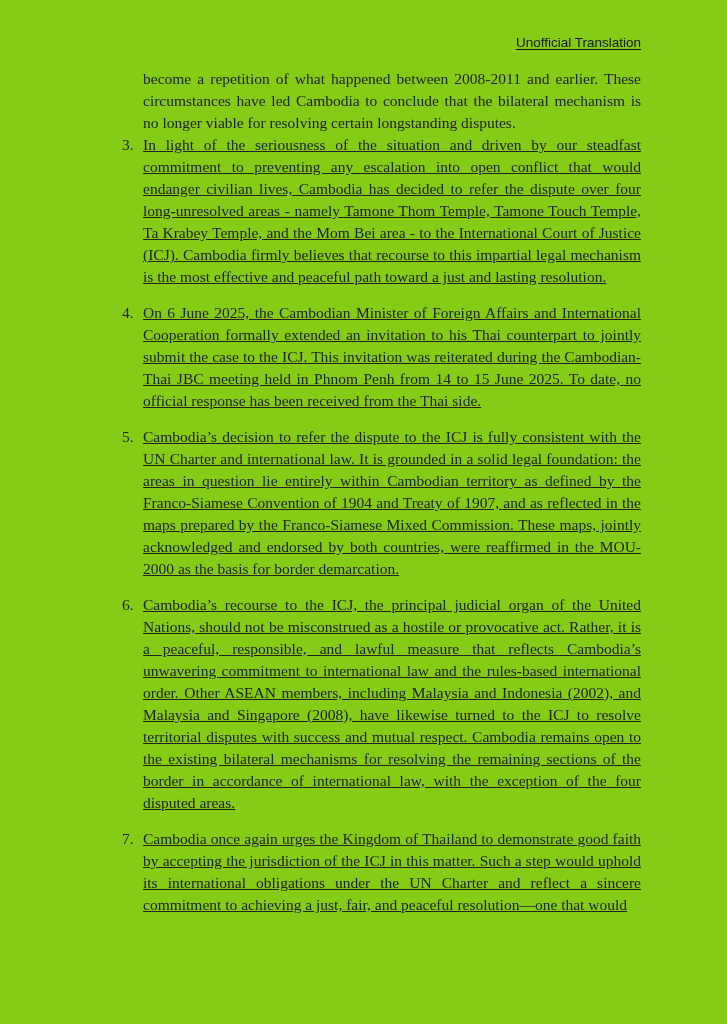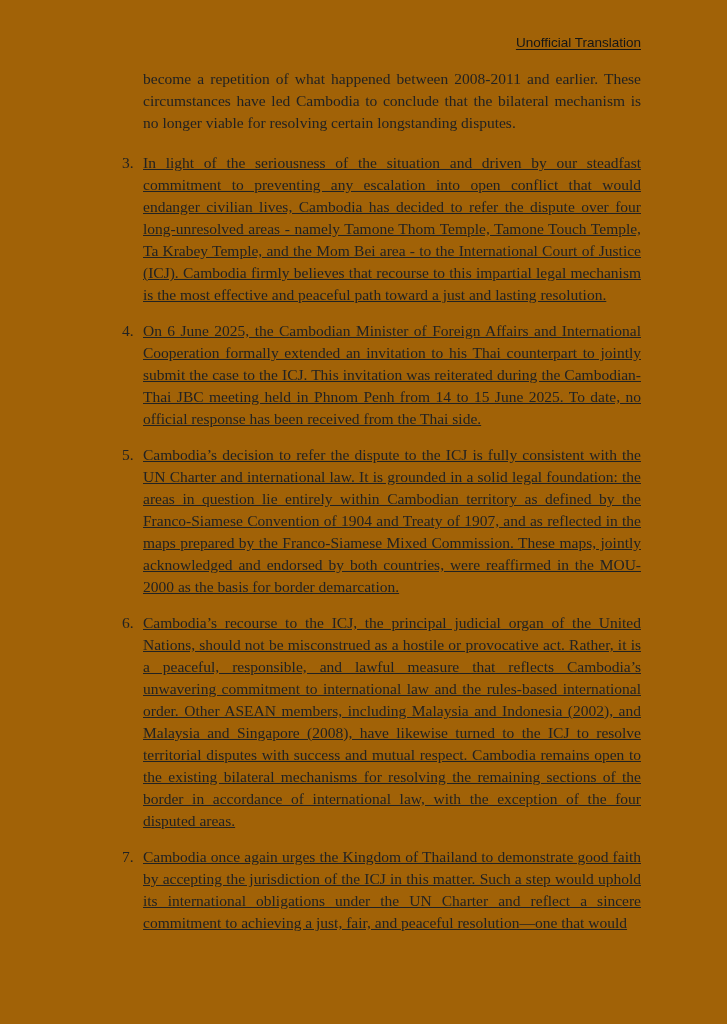--- a/index.html
+++ b/index.html
@@ -6,21 +6,21 @@
       margin: 0;
       padding: 0;
       background: #e9e9e9;
       font-family: "Liberation Serif", serif;
     }
     .page {
       position: relative;
       width: 727px;
       height: 1024px;
       margin: 0 auto;
-      background: #a16207;
+      background: #84cc16;
       color: #1f1f1f;
       overflow: hidden;
     }
     .header {
       position: absolute;
       top: 35px;
       right: 86px;
       font-family: "Liberation Sans", sans-serif;
       font-size: 13.5px;
       color: #161616;
@@ -37,21 +37,21 @@
     }
     .para {
       margin: 0;
       font-size: 15.5px;
       line-height: 22px;
       text-align: justify;
       color: #222;
     }
     .continuation {
       margin-left: 21px;
-      margin-bottom: 18px;
+      margin-bottom: 0;
     }
     .list-item {
       display: flex;
       align-items: flex-start;
       margin-bottom: 14px;
     }
     .list-item:last-child {
       margin-bottom: 0;
     }
     .num {

